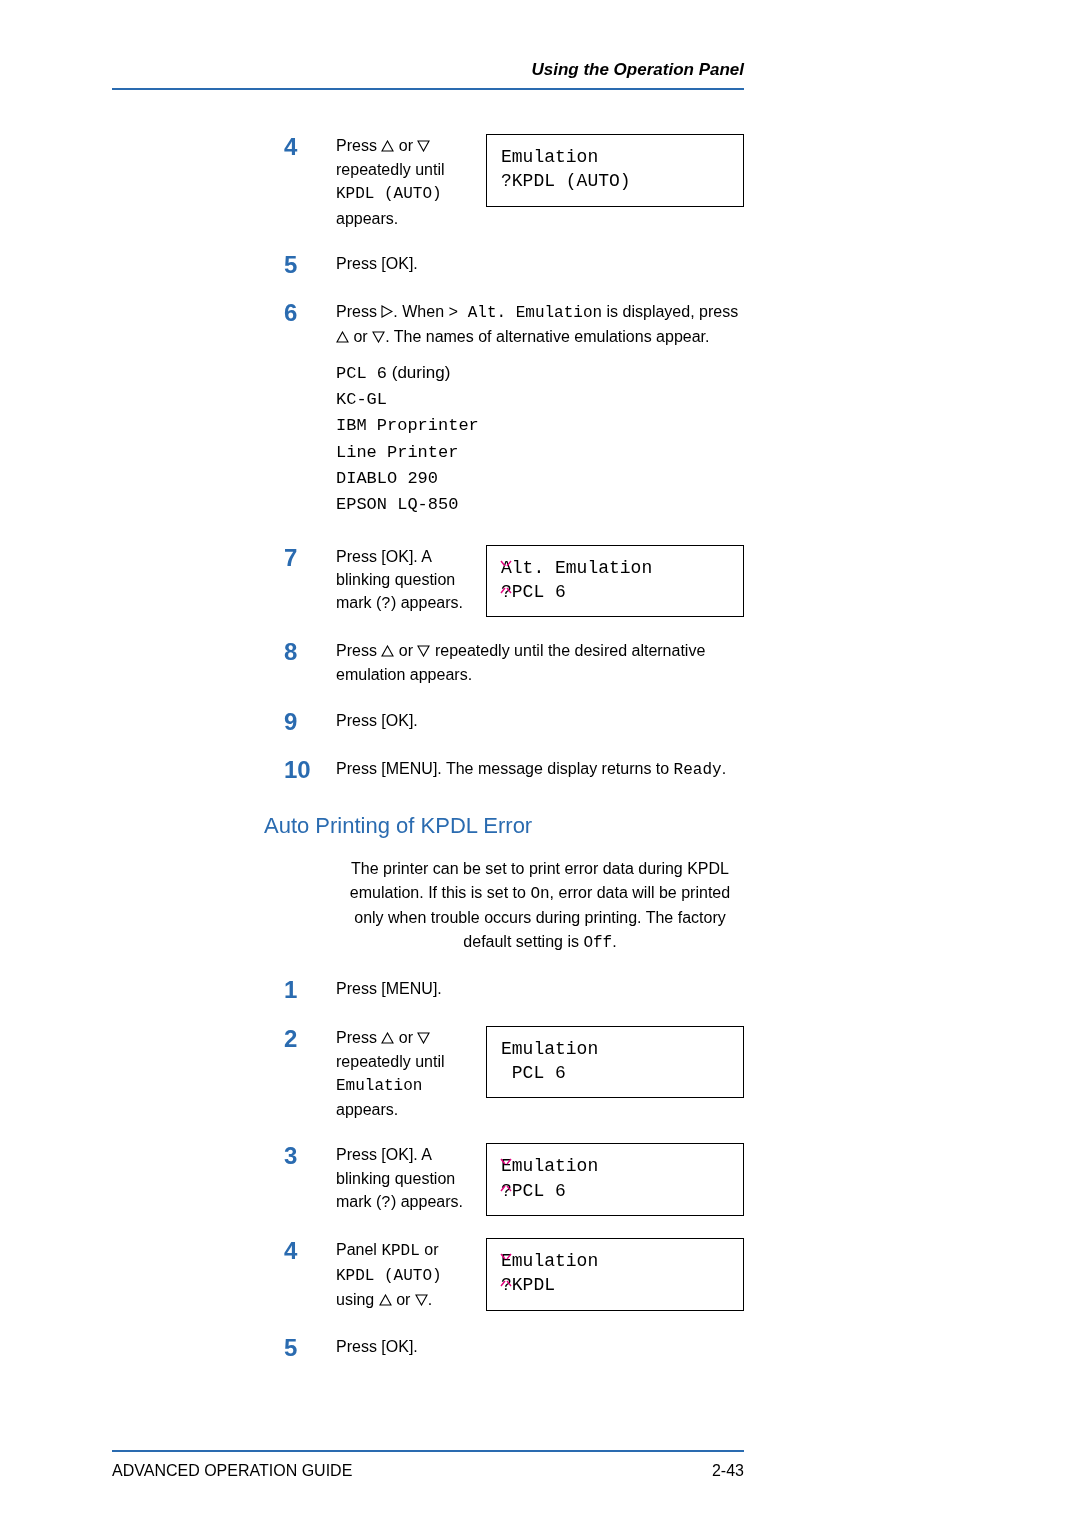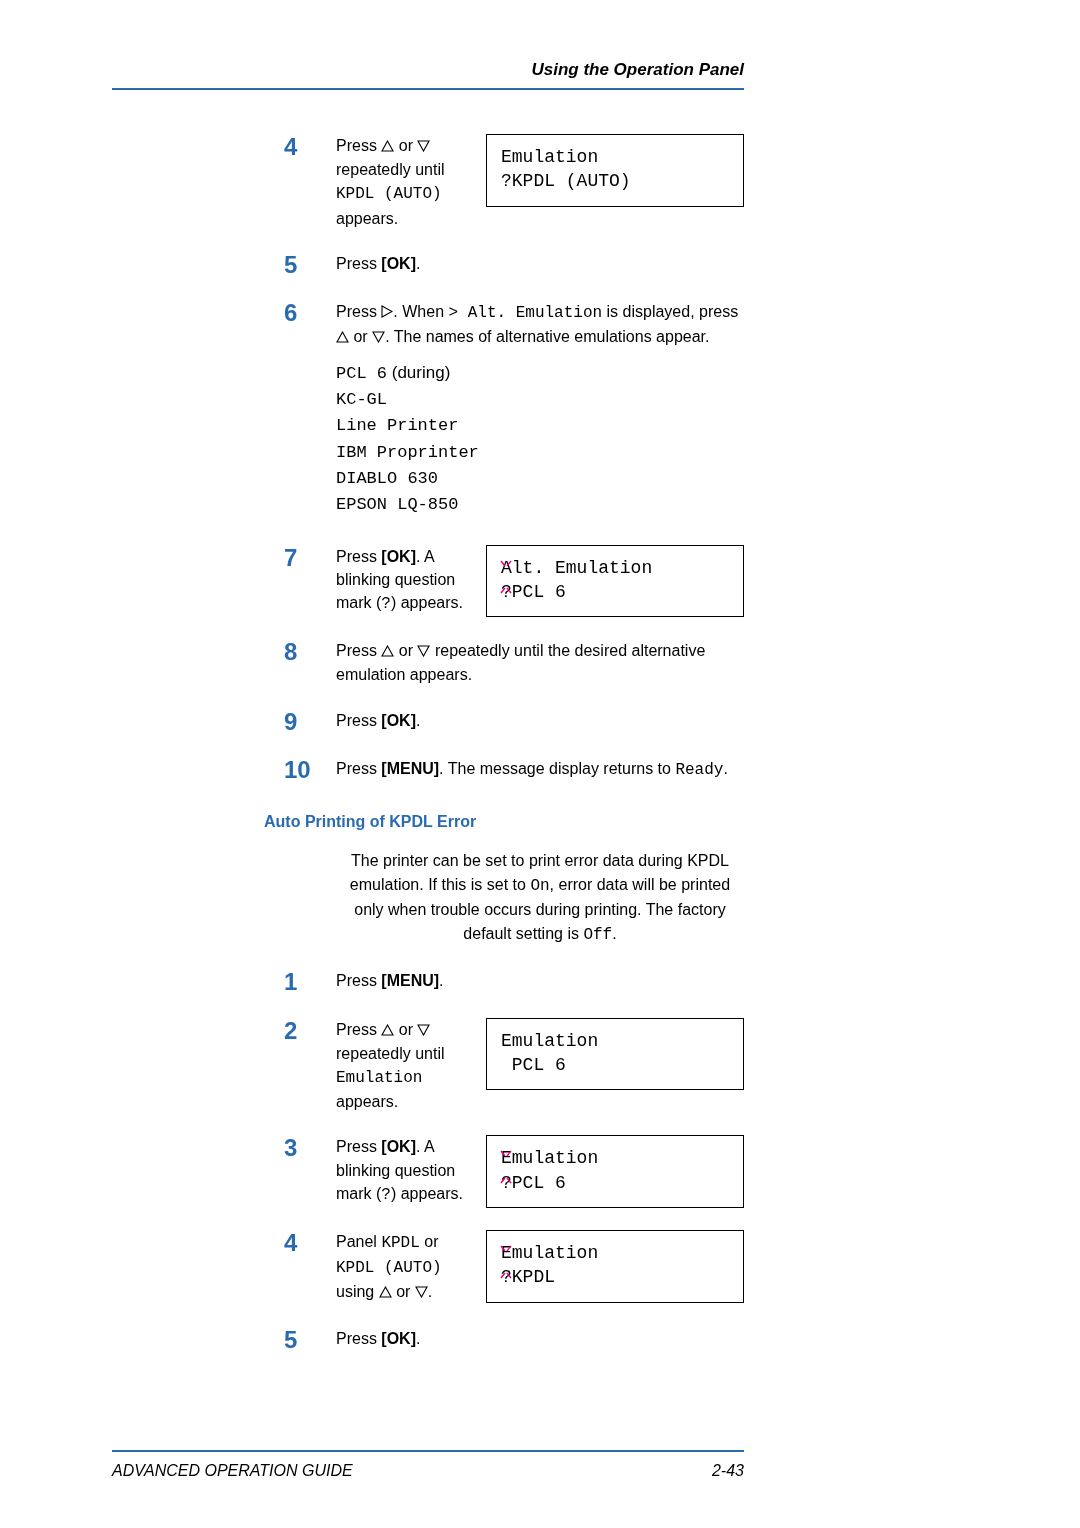--- a/index.html
+++ b/index.html
@@ -54,21 +54,21 @@
     gap: 6px;
   }
   .step-text {
     flex: 1;
     font-size: 16px;
     line-height: 1.45;
   }
   .mono {
     font-family: "Courier New", monospace;
   }
-  .bold { font-weight: bold; }
+  .bold { font-weight: normal; }
   .display-box {
     border: 1px solid #000;
     padding: 10px 14px 12px 14px;
     font-family: "Courier New", monospace;
     font-size: 18px;
     line-height: 1.35;
     width: 258px;
     box-sizing: border-box;
     flex: 0 0 258px;
     position: relative;
@@ -88,39 +88,38 @@
     vertical-align: -1px;
   }
   .emulation-list {
     font-family: "Courier New", monospace;
     font-size: 17px;
     line-height: 1.55;
     margin: 10px 0 4px 0;
   }
   .section-head {
     color: #2a6bb0;
-    font-weight: bold;
-    font-size: 16px;
+    font-weight: normal;
+    font-size: 22px;
     margin: 30px 0 18px -20px;
   }
   .section-para {
     font-size: 16px;
     line-height: 1.5;
     margin-bottom: 22px;
   }
   .footer {
     position: absolute;
     left: 112px;
     right: 112px;
     bottom: 48px;
     border-top: 2px solid #2a6bb0;
     padding-top: 10px;
     display: flex;
     justify-content: space-between;
-    font-style: italic;
     font-size: 16px;
   }
 </style>
 </head>
 <body>
 
 <div class="page">
 
   <div class="header">
     <div class="header-title">Using the Operation Panel</div>
@@ -161,23 +160,23 @@
           <span>Press </span><span class="tri"><svg width="12" height="13">
                 <polygon points="1,1 11,6.5 1,12" fill="none" stroke="#000" stroke-width="1.1"></polygon>
               </svg></span><span>. When </span><span class="mono">&gt; Alt. Emulation</span><span> is displayed, press </span><span class="tri"><svg width="13" height="12">
                 <polygon points="6.5,1 12,11 1,11" fill="none" stroke="#000" stroke-width="1.1"></polygon>
               </svg></span><span> or </span><span class="tri"><svg width="13" height="12">
                 <polygon points="1,1 12,1 6.5,11" fill="none" stroke="#000" stroke-width="1.1"></polygon>
               </svg></span><span>. The names of alternative emulations appear.</span>
           <div class="emulation-list">
             <div><span>PCL 6</span><span style="font-family:Arial"> (during)</span></div>
             <div>KC-GL</div>
+            <div>IBM Proprinter</div>
             <div>Line Printer</div>
-            <div>IBM Proprinter</div>
-            <div>DIABLO 630</div>
+            <div>DIABLO 290</div>
             <div>EPSON LQ-850</div>
           </div>
         </div>
       </div>
     </div>
 
     <div class="step-row">
       <div class="step-num">7</div>
       <div class="step-body">
         <div class="step-text">

